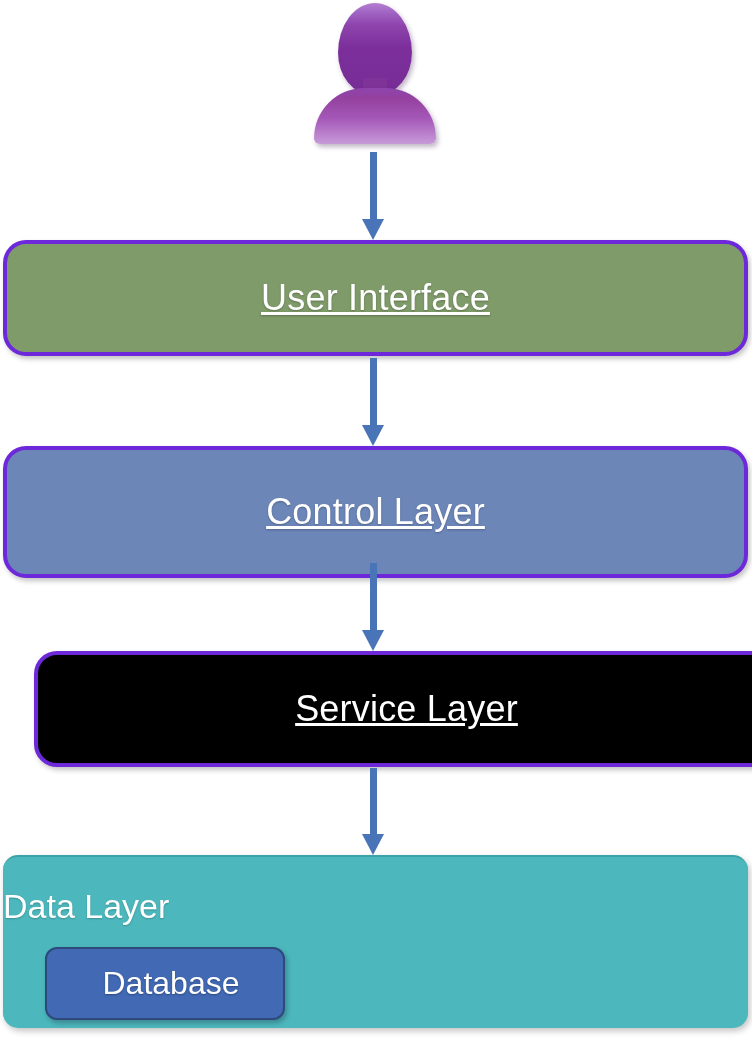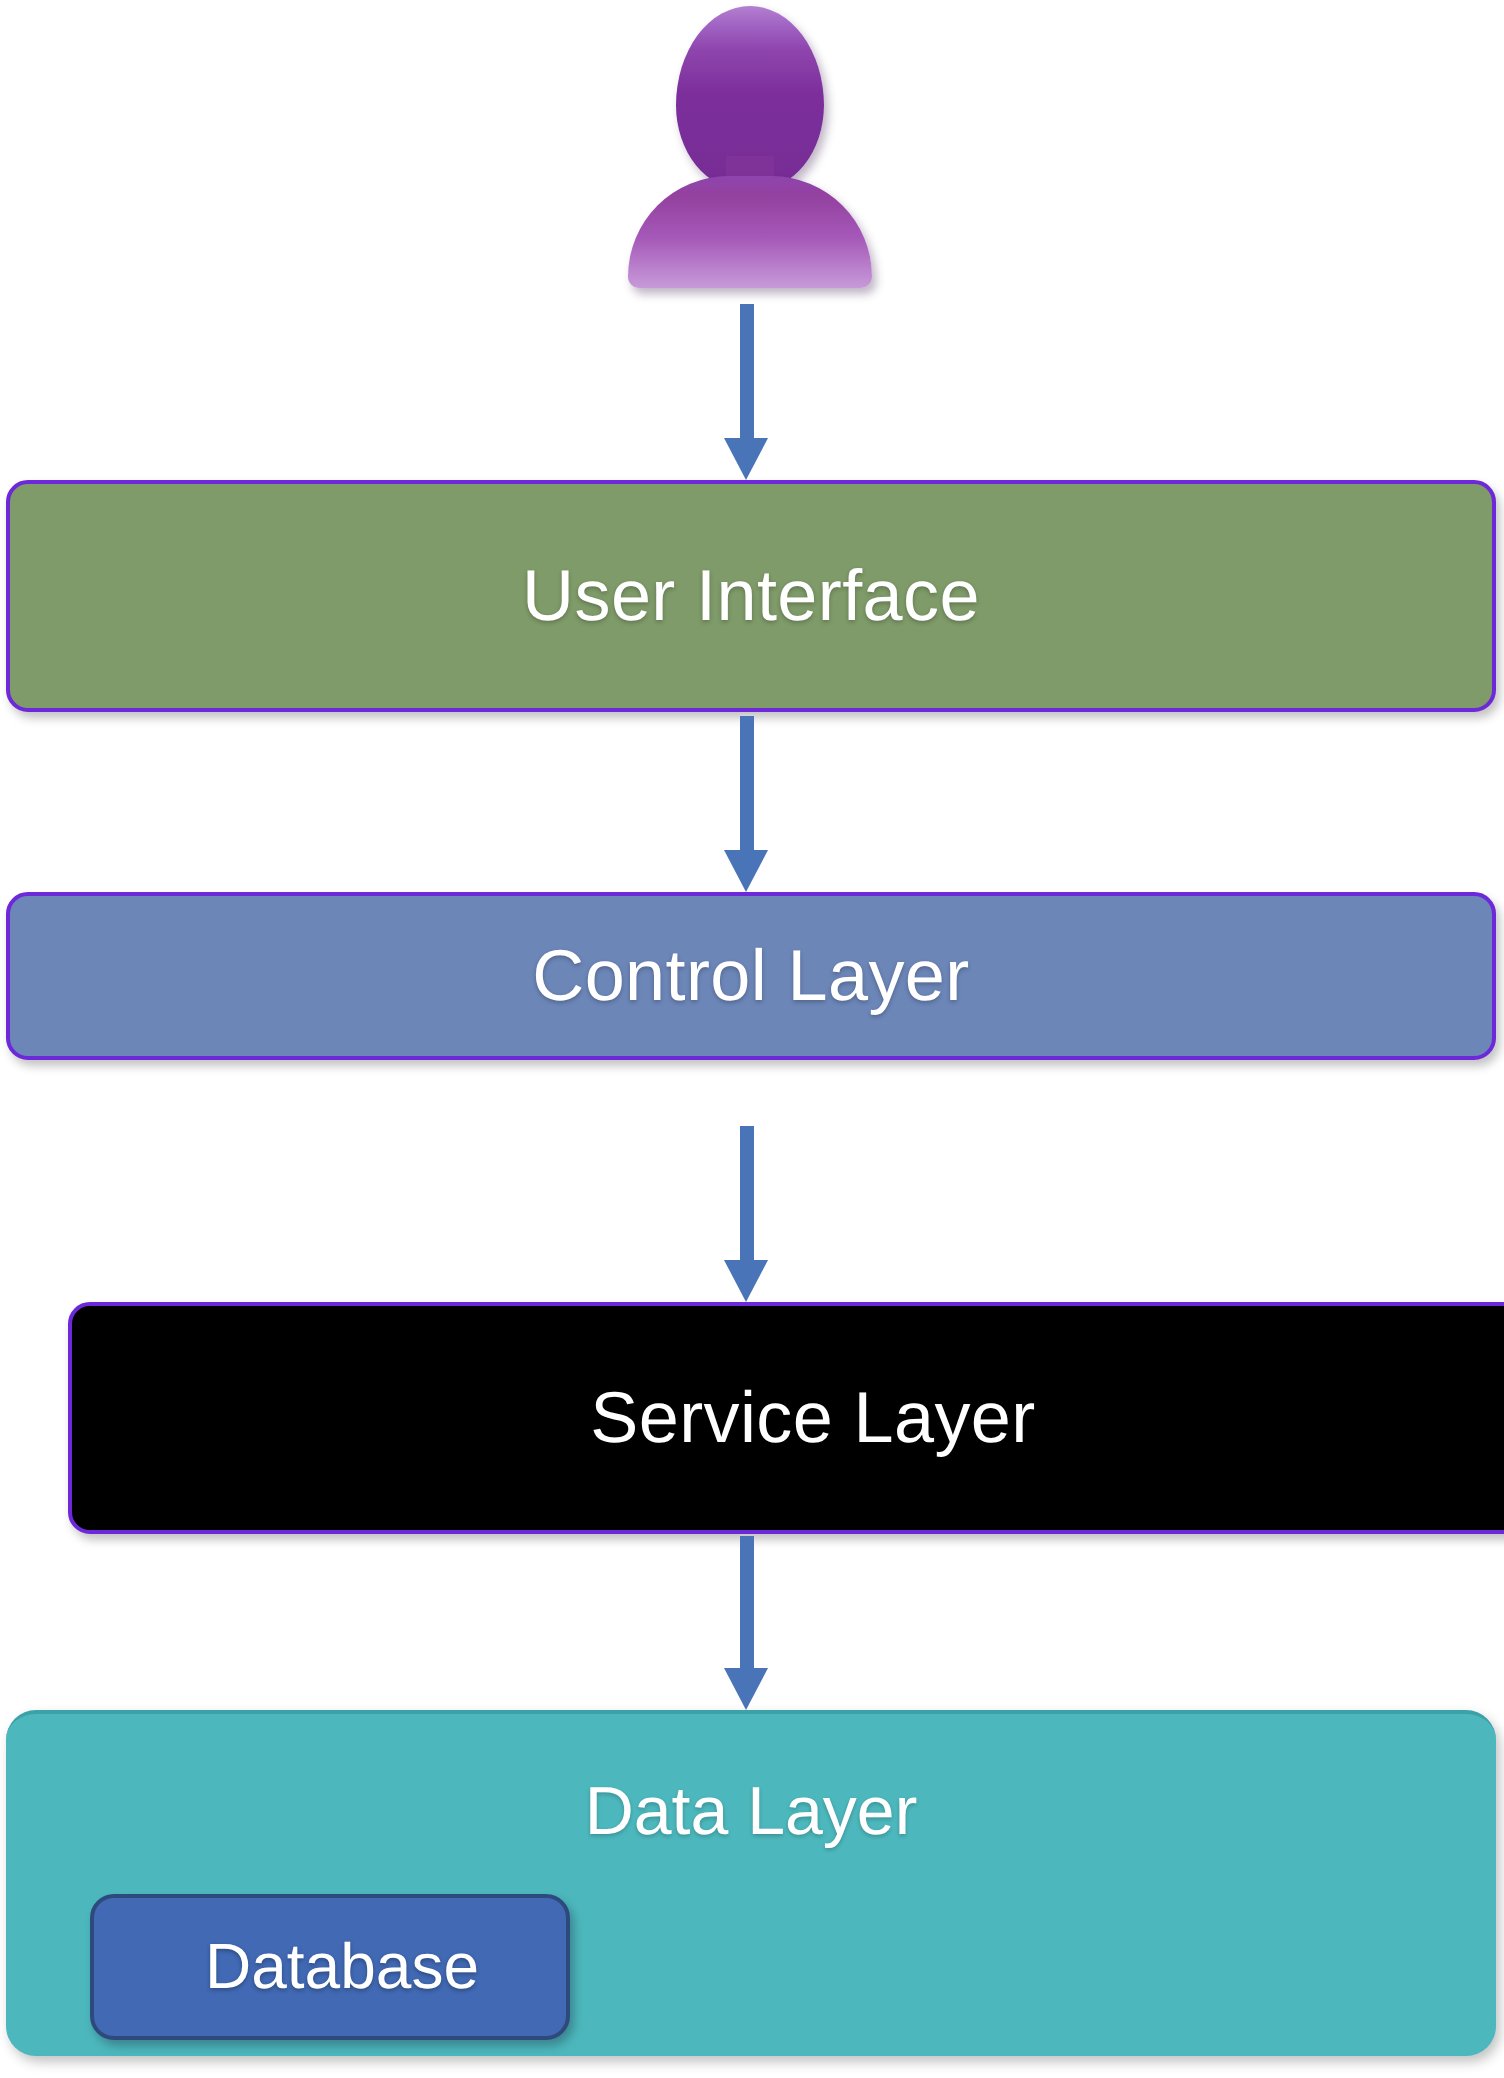--- a/index.html
+++ b/index.html
@@ -88,54 +88,54 @@
     border-right: 11px solid transparent;
     border-top: 21px solid #4a74b8;
   }
 
   
   .layer {
     position: absolute;
     left: 3px;
     width: 745px;
     box-sizing: border-box;
-    border: 2px solid #6d28d9;
-    border-radius: 11px;
+    border: 4px solid #6d28d9;
+    border-radius: 23px;
     display: flex;
     align-items: center;
     justify-content: center;
     color: #ffffff;
     font-size: 36px;
     letter-spacing: 0.2px;
     text-shadow: 0 1px 2px rgba(0,0,0,0.25);
     box-shadow: 2px 3px 5px rgba(40,40,40,0.28);
+    text-decoration: underline;
   }
   .layer-ui      { top: 240px; height: 116px; background: #7f9b69; }
-  .layer-control { top: 446px; height: 84px; background: #6c86b8; }
+  .layer-control { top: 446px; height: 132px; background: #6c86b8; }
   .layer-service { top: 651px; height: 116px; background: #000000; margin-left: 31px; }
 
   
   .layer-data {
     position: absolute;
     left: 3px;
     top: 855px;
     width: 745px;
     height: 173px;
     box-sizing: border-box;
     border-radius: 15px;
     background: #4cb8bd;
     border-top: 2px solid #3ba2a8;
     box-shadow: 2px 3px 6px rgba(40,40,40,0.28);
   }
   .data-title {
     position: absolute;
     top: 30px;
     left: 0;
     width: 100%;
-    text-align: center;
     color: #ffffff;
     font-size: 34px;
     text-shadow: 0 1px 2px rgba(0,0,0,0.22);
   }
   .subbox {
     position: absolute;
     top: 90px;
     height: 73px;
     box-sizing: border-box;
     background: #4169b4;

